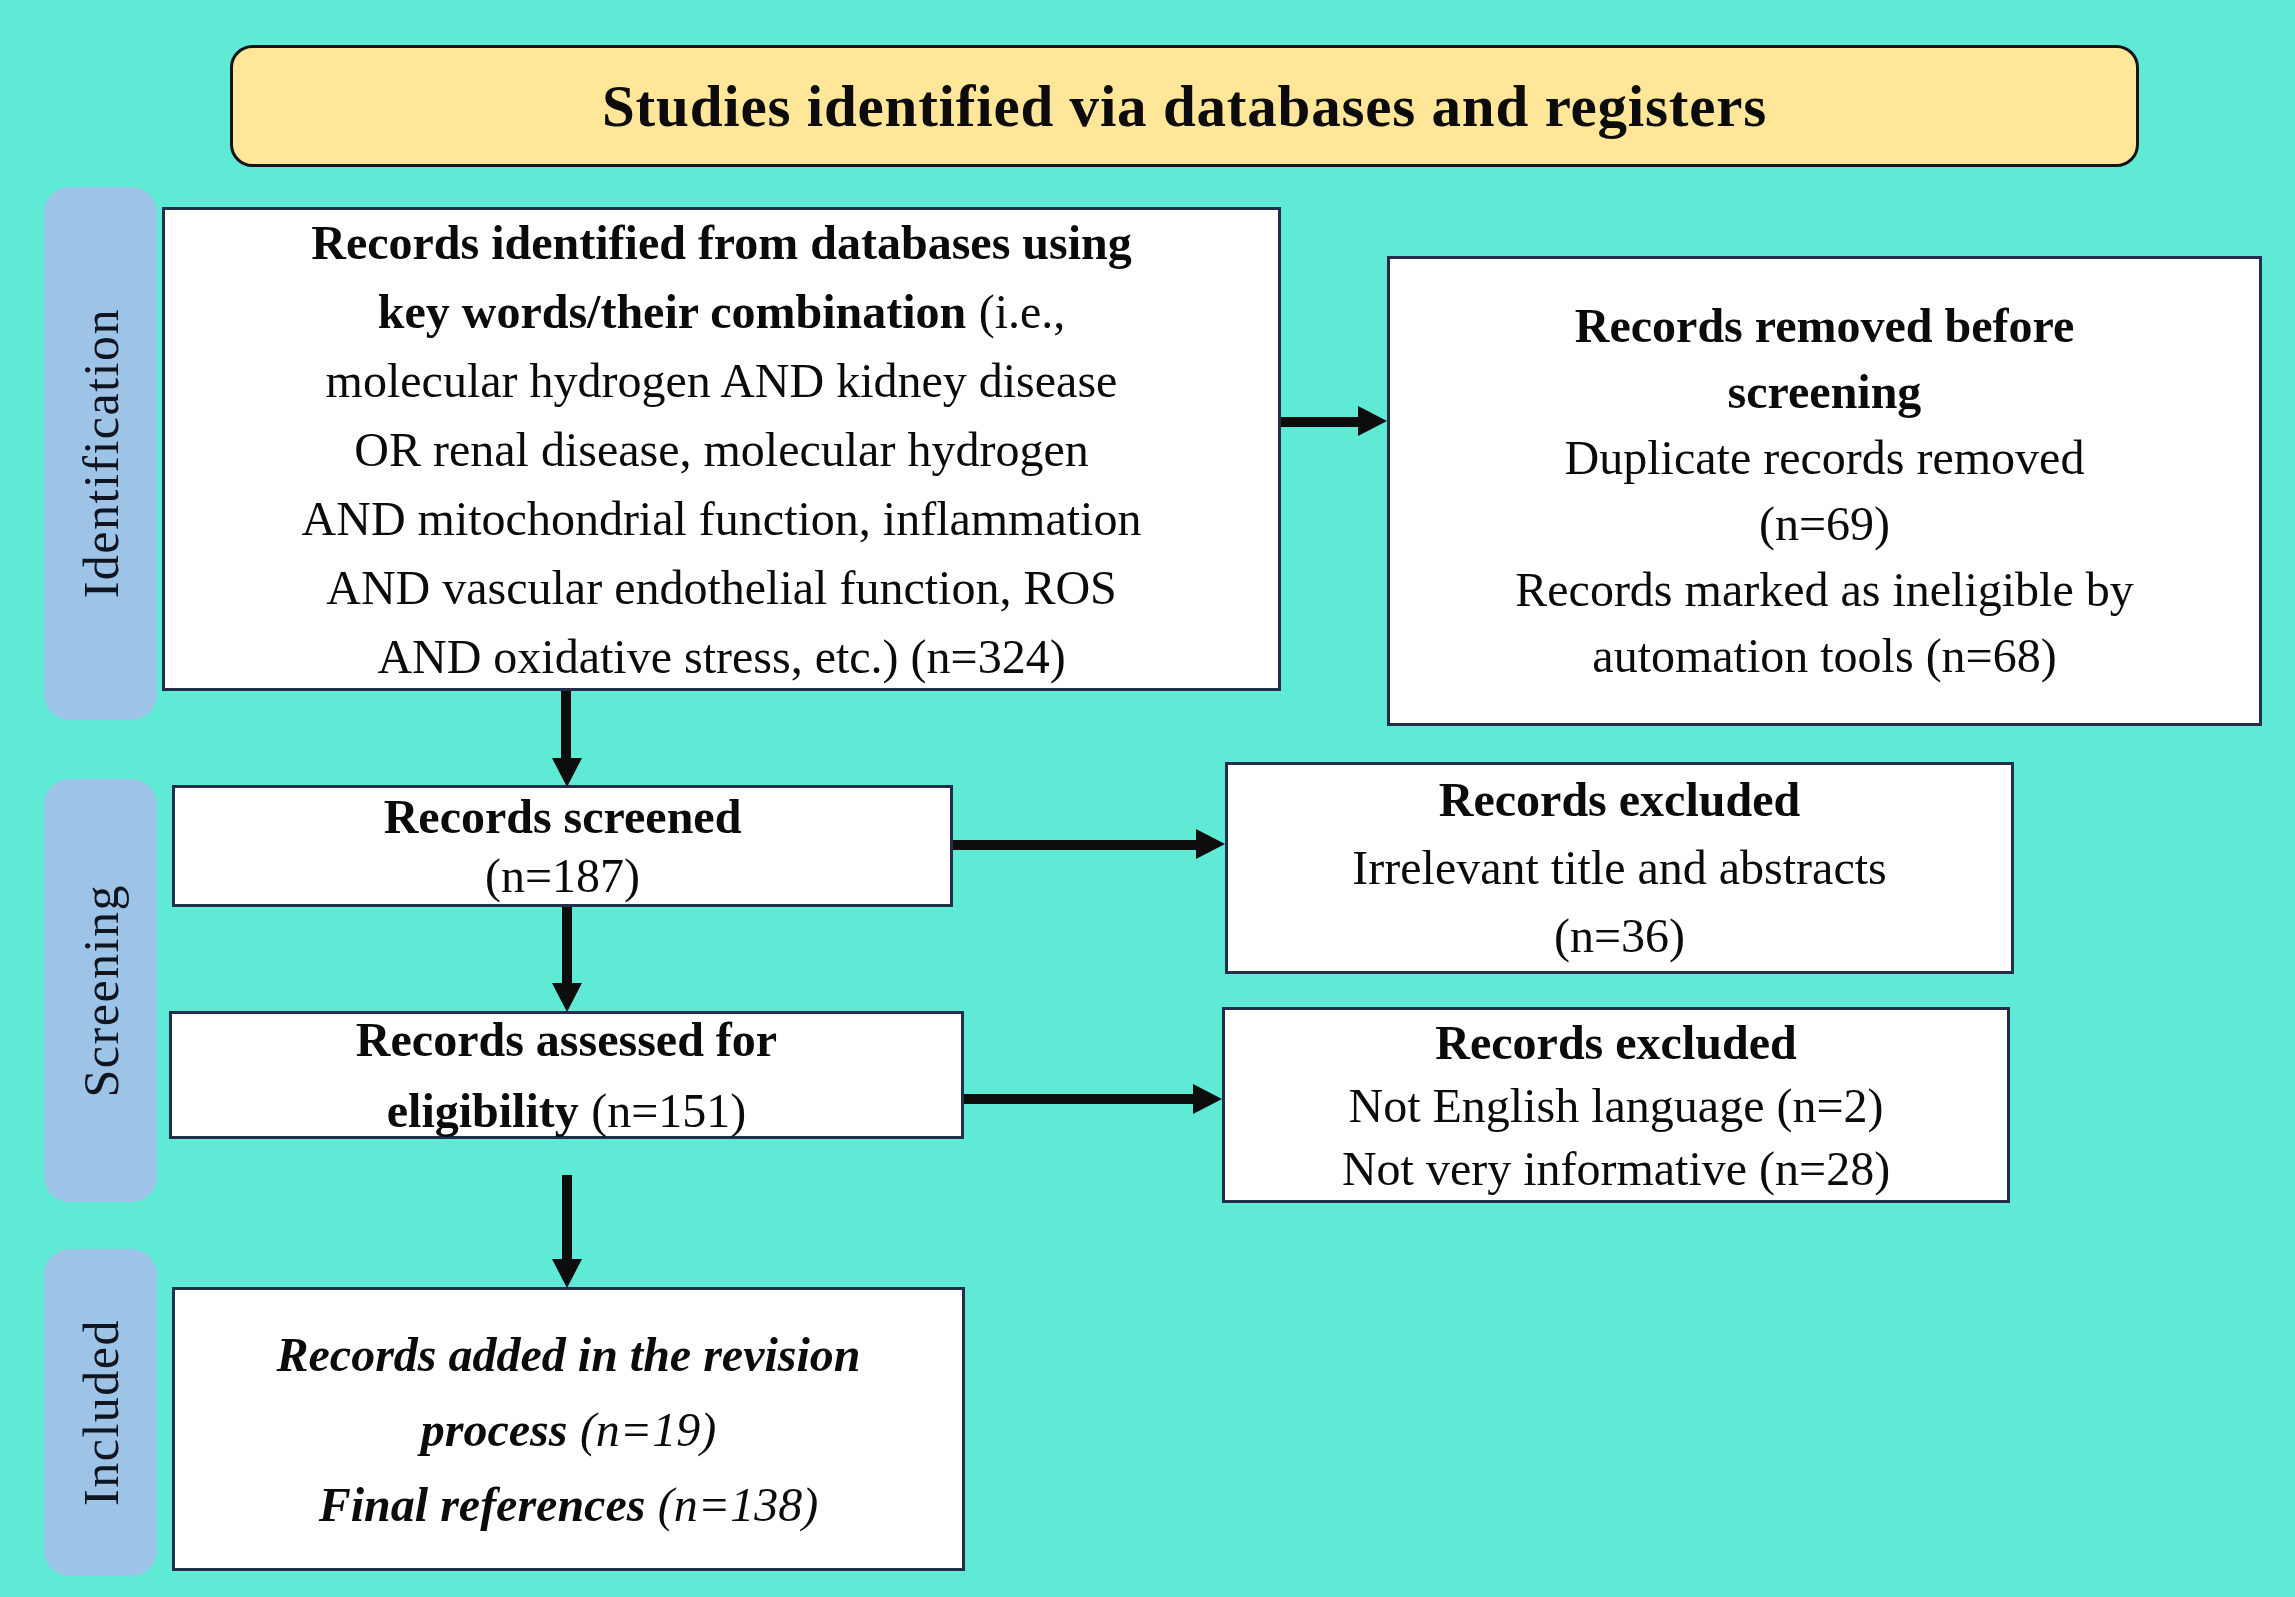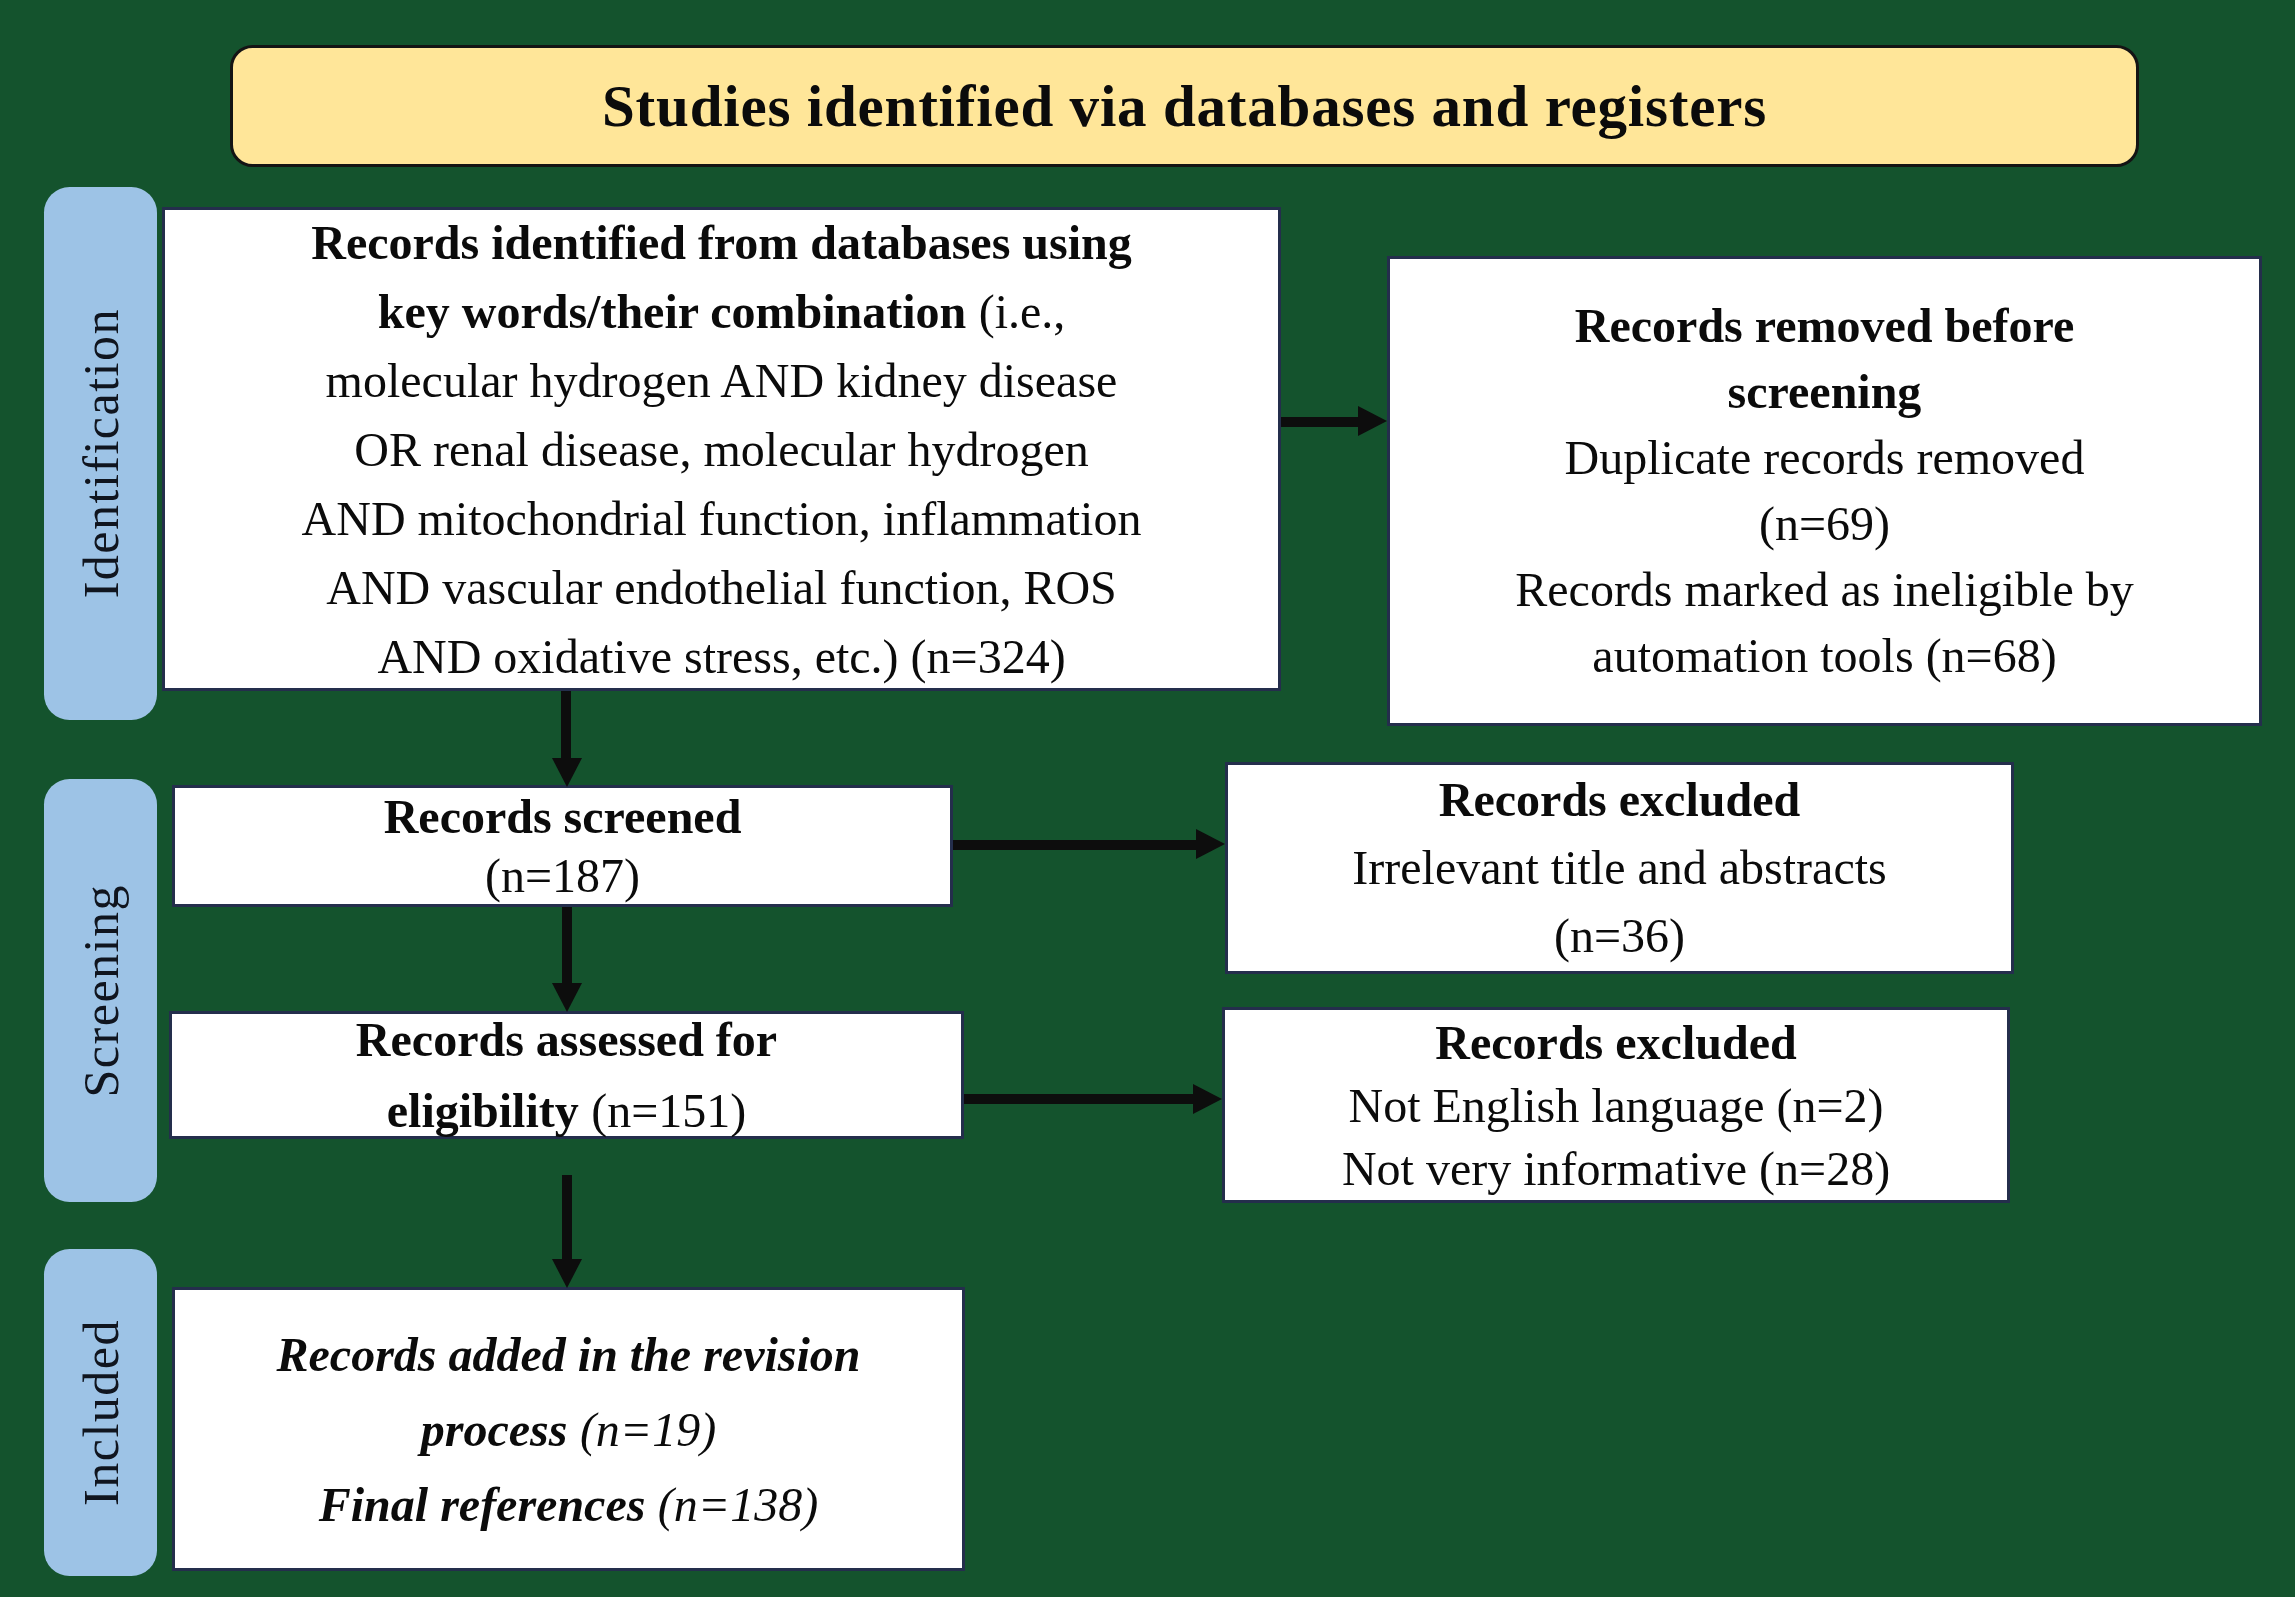--- a/index.html
+++ b/index.html
@@ -1,19 +1,19 @@
 <!DOCTYPE html>
 <html style="font-size:12px"><head>
 <meta charset="utf-8">
 <style>
   html,body{margin:0;padding:0;background:#ffffff;}
   .canvas{
     position:relative;
     width:2295px;height:1597px;
-    background:#14532d;
+    background:#5eead4;
     font-family:"Liberation Serif","DejaVu Serif",serif;
     color:#0b0b0b;
     overflow:hidden;
   }
   .abs{position:absolute;box-sizing:border-box;}
 
   
   .title-box{
     left:230px;top:45px;width:1909px;height:122px;
     background:#FFE699;

